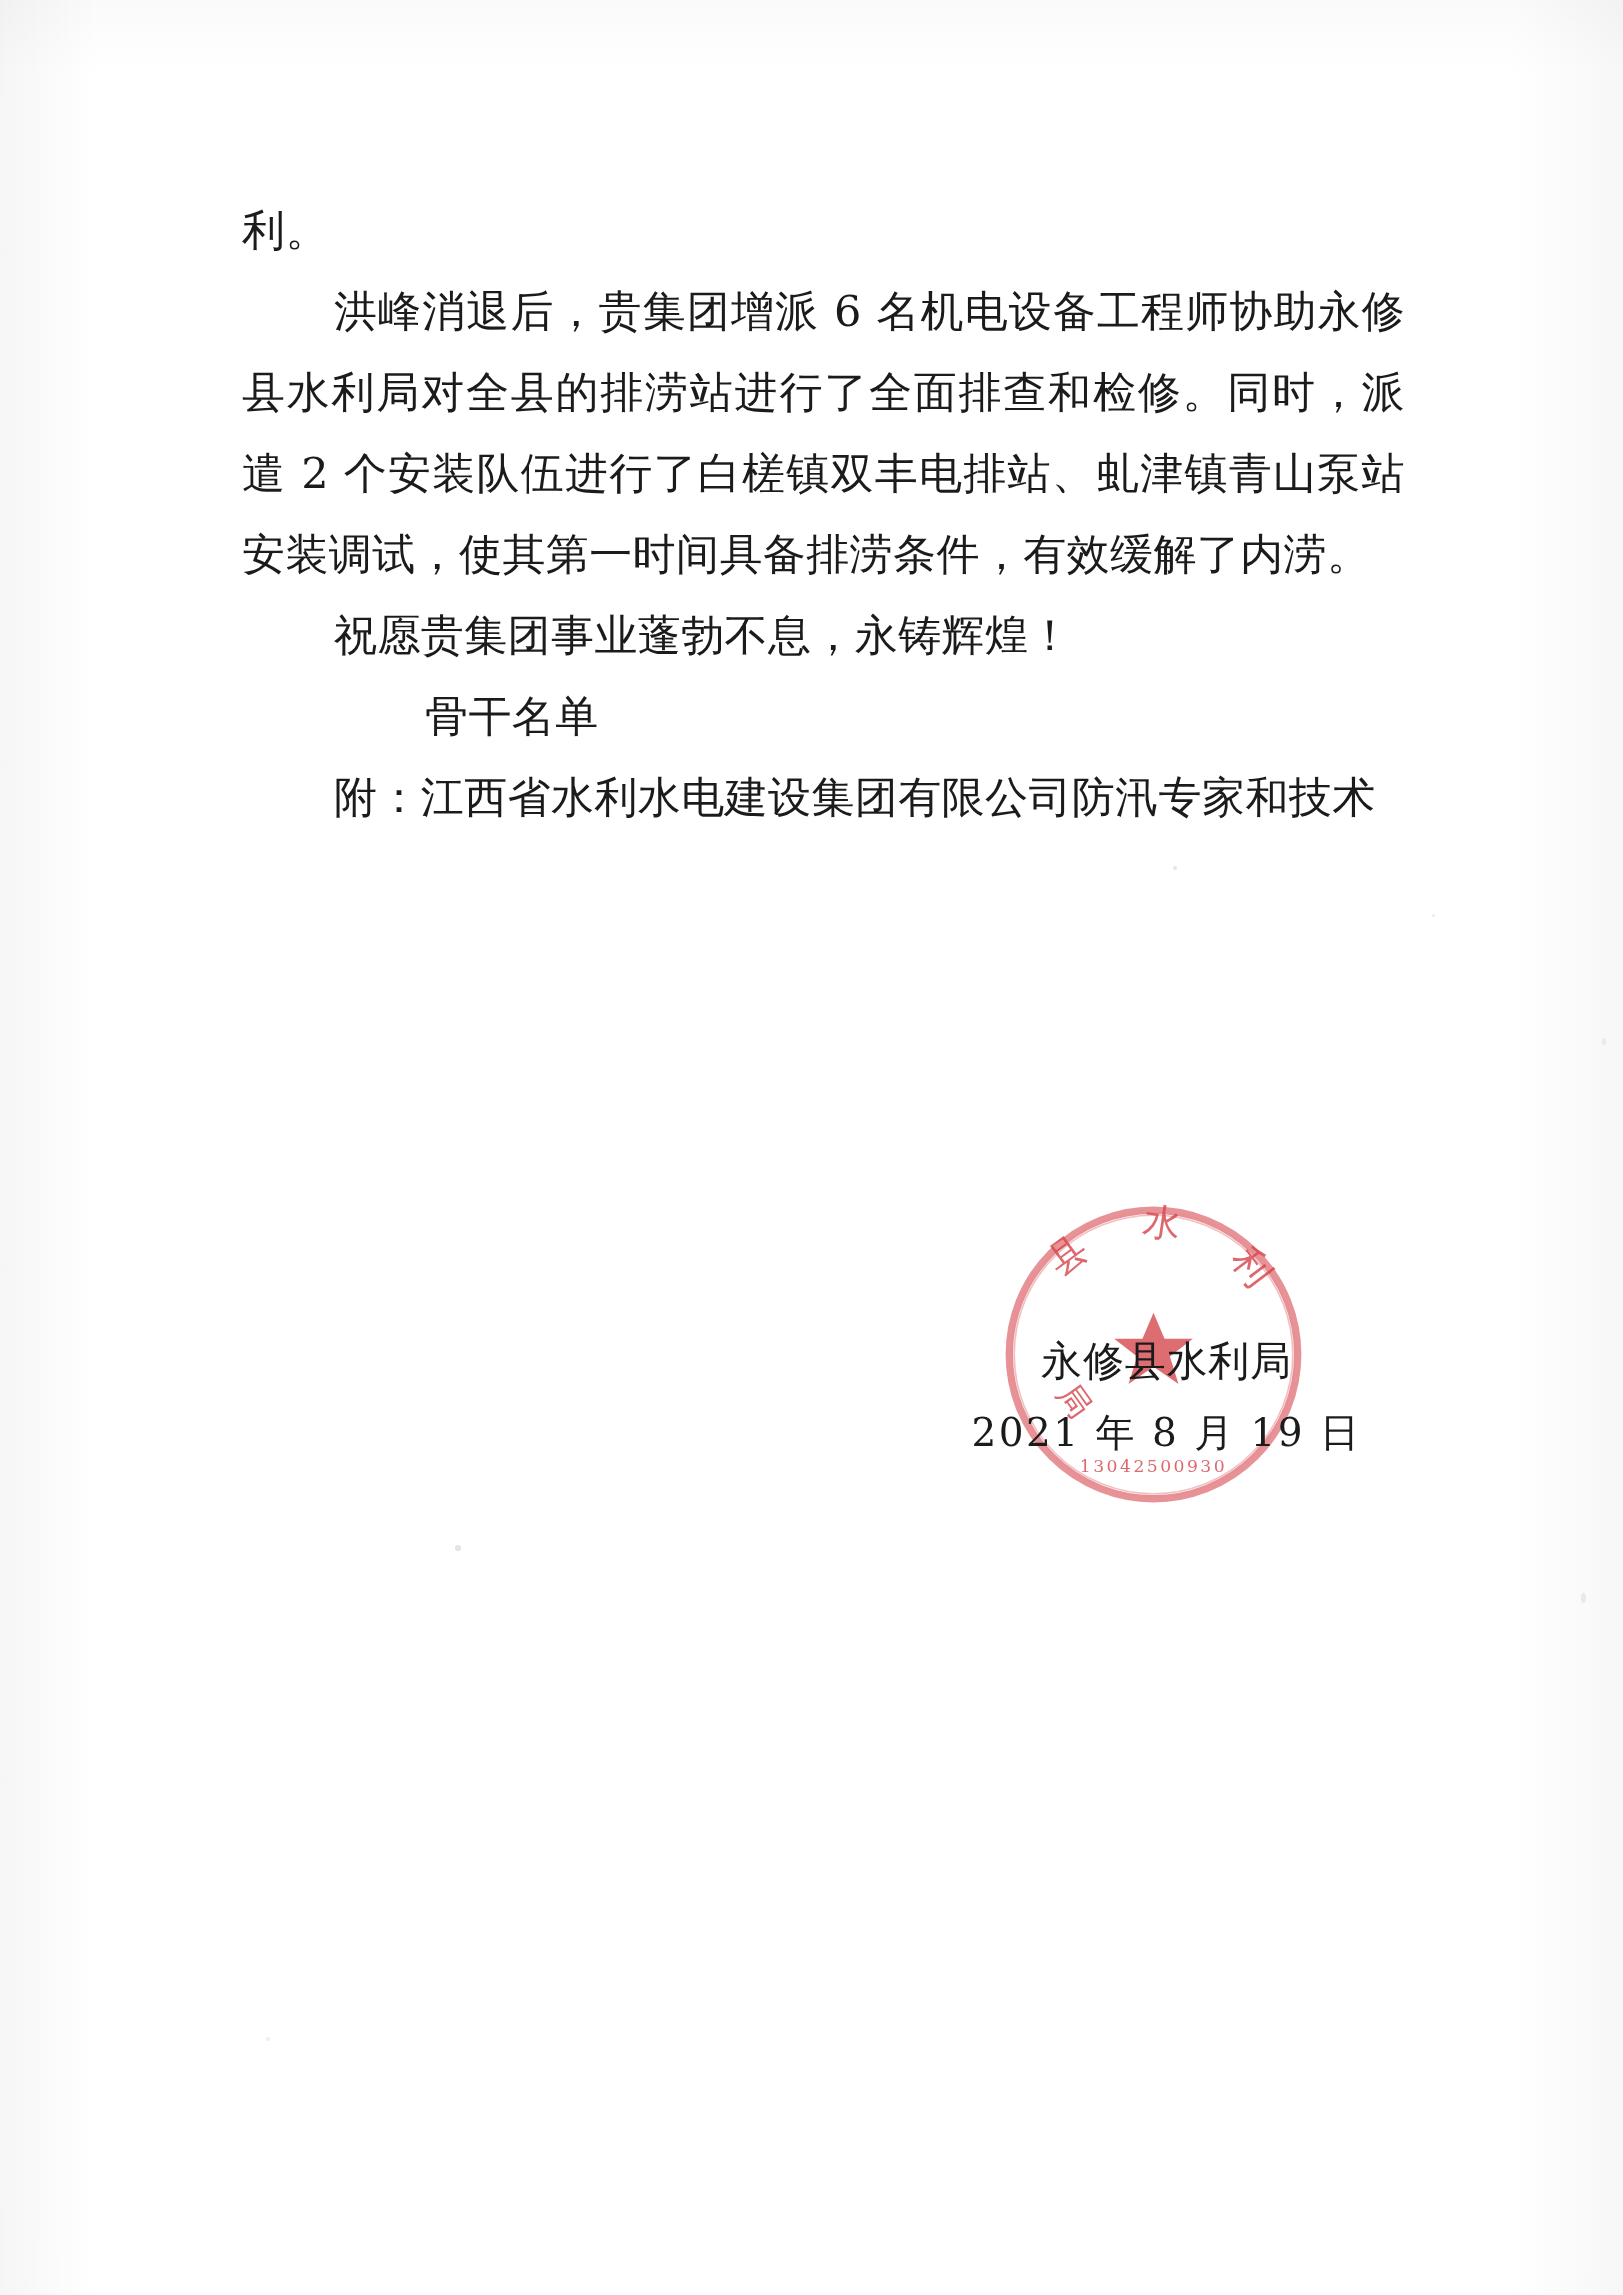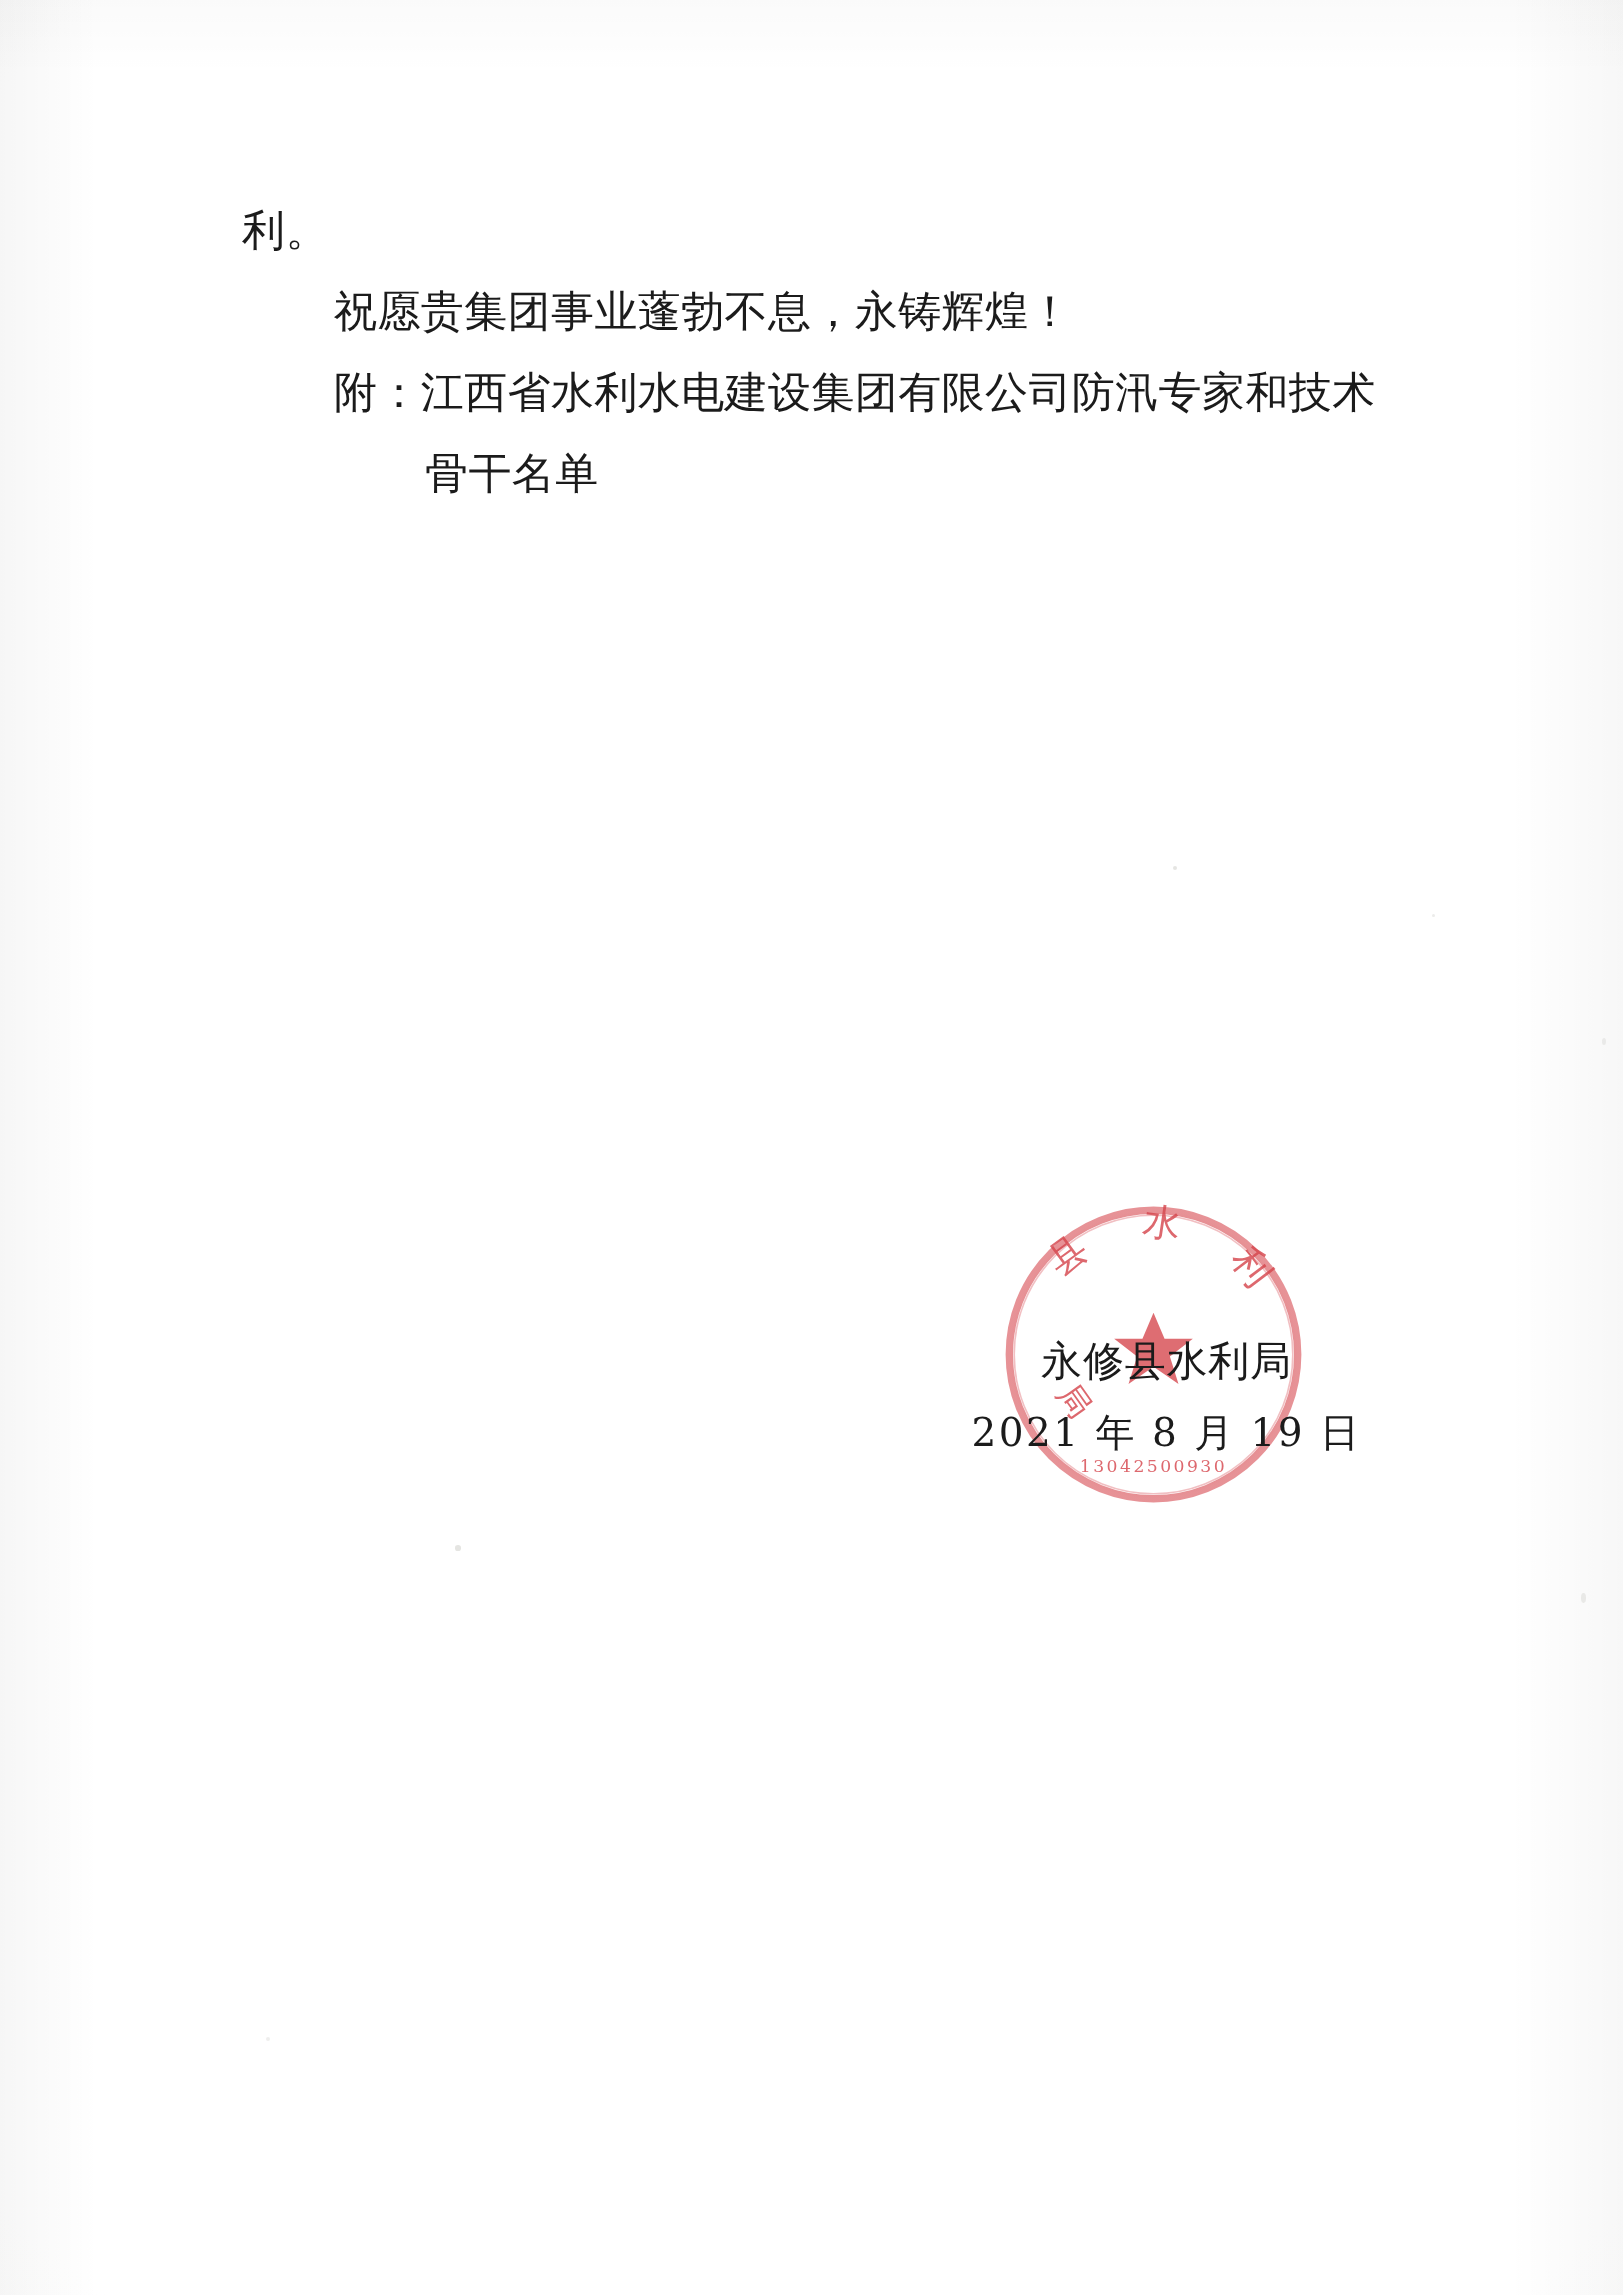--- a/index.html
+++ b/index.html
@@ -115,26 +115,27 @@
   <div class="speck" style="left:1173px;top:866px;width:4.1px;height:4.1px;"></div>
   <div class="speck" style="left:1581px;top:1593px;width:4.9px;height:9.8px;opacity:.4;"></div>
   <div class="speck" style="left:1602px;top:1038px;width:4.1px;height:7.4px;opacity:.35;"></div>
   <div class="speck" style="left:1432px;top:914px;width:3.3px;height:3.3px;opacity:.4;"></div>
   <div class="speck" style="left:266px;top:2037px;width:4.1px;height:4.1px;opacity:.35;"></div>
 
   <div id="doc-body">
 
     <p class="para no-indent">利。</p>
 
+    <p class="para indent2">洪峰消退后，贵集团增派 6 名机电设备工程师协助永修县水利局对全县的排涝站进行了全面排查和检修。同时，派遣 2 个安装队伍进行了白槎镇双丰电排站、虬津镇青山泵站安装调试，使其第一时间具备排涝条件，有效缓解了内涝。</p>
 
 
     <p class="para indent2">祝愿贵集团事业蓬勃不息，永铸辉煌！</p>
 
+    <p class="para attach-line2">骨干名单</p>
     <p class="para attach-line1">附：江西省水利水电建设集团有限公司防汛专家和技术</p>
-    <p class="para attach-line2">骨干名单</p>
 
   </div>
 
   <div id="seal">
     <svg width="313" height="313" viewBox="0 0 382 382" xmlns="http://www.w3.org/2000/svg">
       <defs>
         <path id="arcTop" d="M 46 191 A 145 145 0 0 1 336 191"></path>
         <path id="arcBottom" d="M 66 191 A 125 125 0 0 0 316 191"></path>
         <radialGradient id="sealFade" cx="50%" cy="50%" r="50%">
           <stop offset="0%" stop-color="#d6484f" stop-opacity="0.95"></stop>

